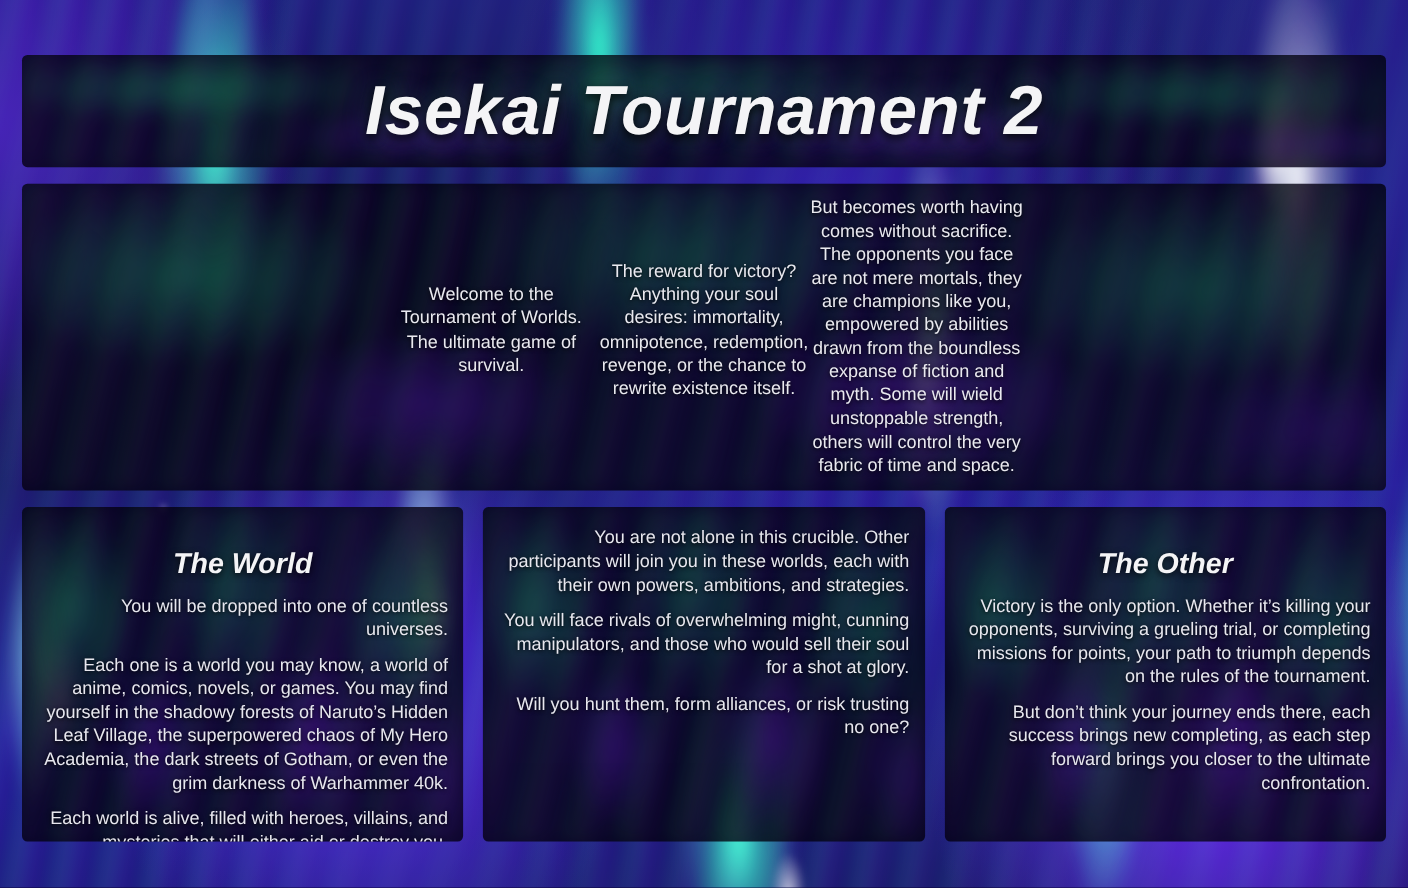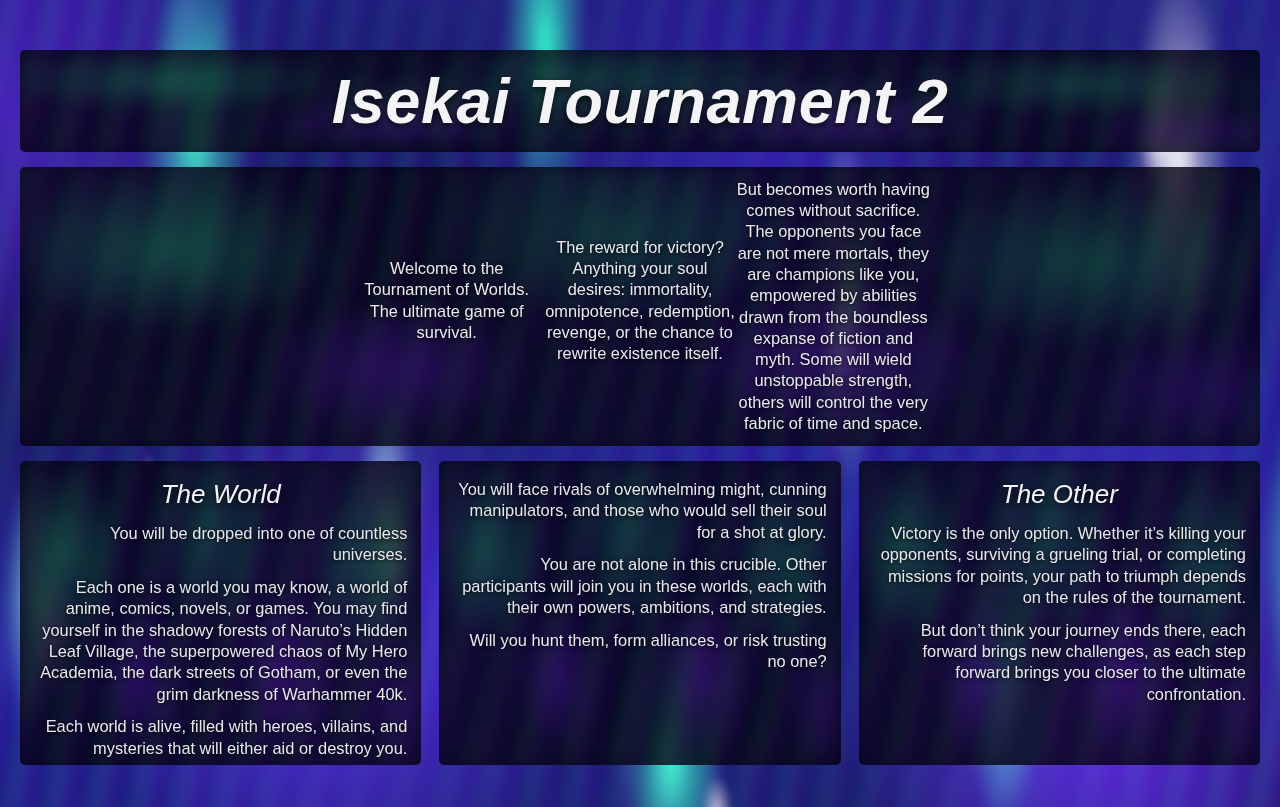--- a/index.html
+++ b/index.html
@@ -192,26 +192,27 @@
   .card {
     flex: 1 1 0;
     padding: 18px 14px 10px 14px;
     display: flex;
     flex-direction: column;
     align-items: center;
   }
 
   .card-title {
     font-size: 26px;
-    font-weight: normal;
+    font-weight: bold;
     font-style: italic;
     color: #f4f4f6;
     text-shadow: 0 2px 7px rgba(0,0,0,.85);
     margin-bottom: 13px;
     white-space: nowrap;
+    margin-top: 18px;
   }
 
   .card-para {
     font-size: 16.4px;
     line-height: 21.3px;
     color: #e7e7ee;
     text-align: right;
     margin: 0 0 11.5px 0;
     text-shadow: 0 1px 4px rgba(0,0,0,.9);
   }
@@ -242,25 +243,25 @@
   <div class="cards-row">
 
     <div class="panel card">
       <div class="card-title">The World</div>
       <p class="card-para">You will be dropped into one of countless universes.</p>
       <p class="card-para">Each one is a world you may know, a world of anime, comics, novels, or games. You may find yourself in the shadowy forests of Naruto’s Hidden Leaf Village, the superpowered chaos of My Hero Academia, the dark streets of Gotham, or even the grim darkness of Warhammer 40k.</p>
       <p class="card-para">Each world is alive, filled with heroes, villains, and mysteries that will either aid or destroy you.</p>
     </div>
 
     <div class="panel card">
+      <p class="card-para">You are not alone in this crucible. Other participants will join you in these worlds, each with their own powers, ambitions, and strategies.</p>
       <p class="card-para">You will face rivals of overwhelming might, cunning manipulators, and those who would sell their soul for a shot at glory.</p>
-      <p class="card-para">You are not alone in this crucible. Other participants will join you in these worlds, each with their own powers, ambitions, and strategies.</p>
       <p class="card-para">Will you hunt them, form alliances, or risk trusting no one?</p>
     </div>
 
     <div class="panel card">
       <div class="card-title">The Other</div>
       <p class="card-para">Victory is the only option. Whether it’s killing your opponents, surviving a grueling trial, or completing missions for points, your path to triumph depends on the rules of the tournament.</p>
-      <p class="card-para">But don’t think your journey ends there, each forward brings new challenges, as each step forward brings you closer to the ultimate confrontation.</p>
+      <p class="card-para">But don’t think your journey ends there, each success brings new completing, as each step forward brings you closer to the ultimate confrontation.</p>
     </div>
 
   </div>
 </div>
 
 </body></html>

